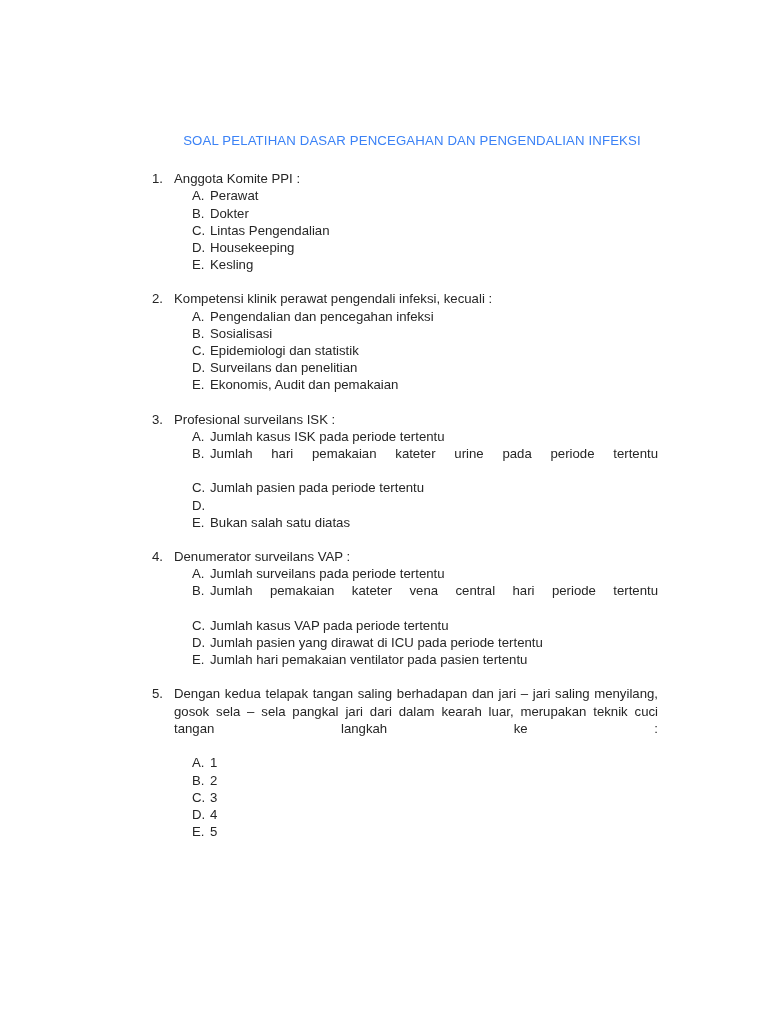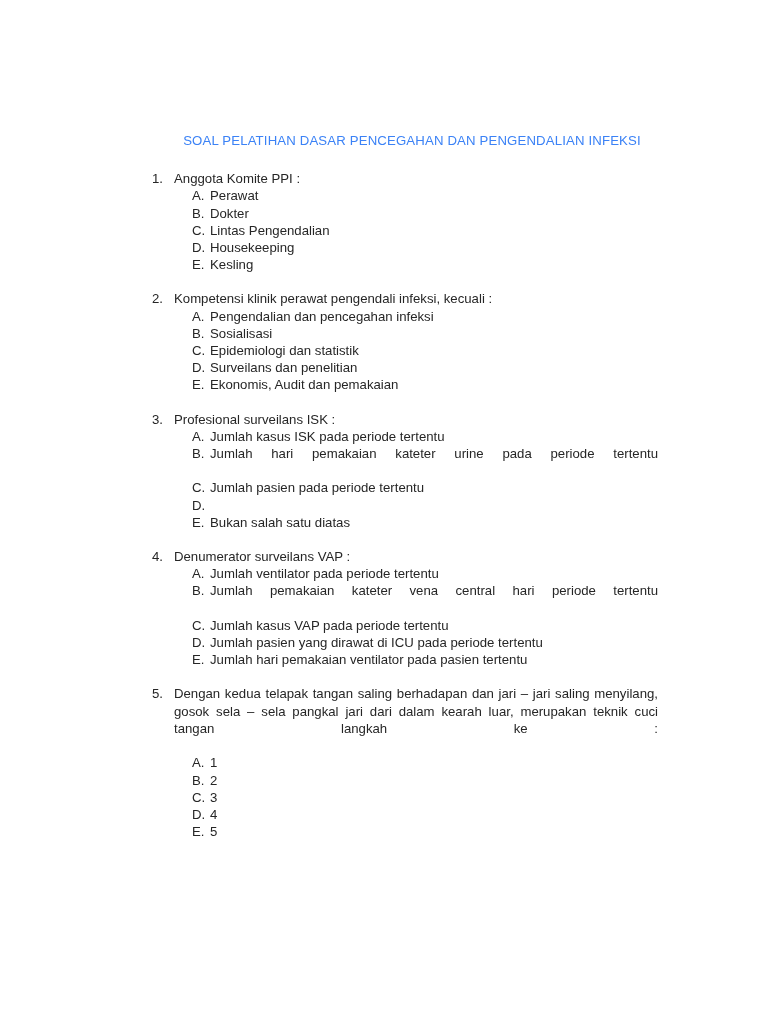--- a/index.html
+++ b/index.html
@@ -191,21 +191,21 @@
         </li>
       </ul>
     </div>
 
     <div class="question-block">
       <div class="q-stem single-line">
         <span class="q-num">4.</span><span>Denumerator surveilans VAP :</span>
       </div>
       <ul class="options">
         <li class="option short">
-          <span class="opt-letter">A.</span><span>Jumlah ventilator pada periode tertentu</span>
+          <span class="opt-letter">A.</span><span>Jumlah surveilans pada periode tertentu</span>
         </li>
         <li class="option">
           <span class="opt-letter">B.</span><span>Jumlah pemakaian kateter vena central hari periode tertentu</span>
         </li>
         <li class="option short">
           <span class="opt-letter">C.</span><span>Jumlah kasus VAP pada periode tertentu</span>
         </li>
         <li class="option short">
           <span class="opt-letter">D.</span><span>Jumlah pasien yang dirawat di ICU pada periode tertentu</span>
         </li>

